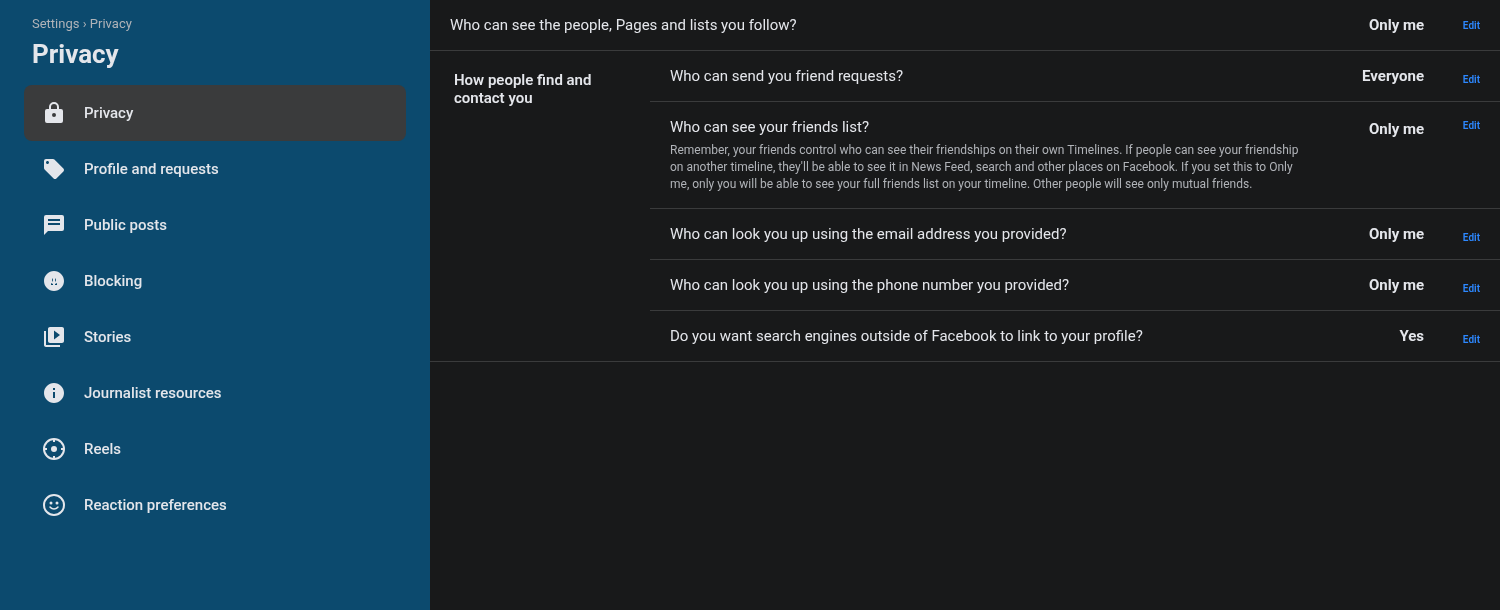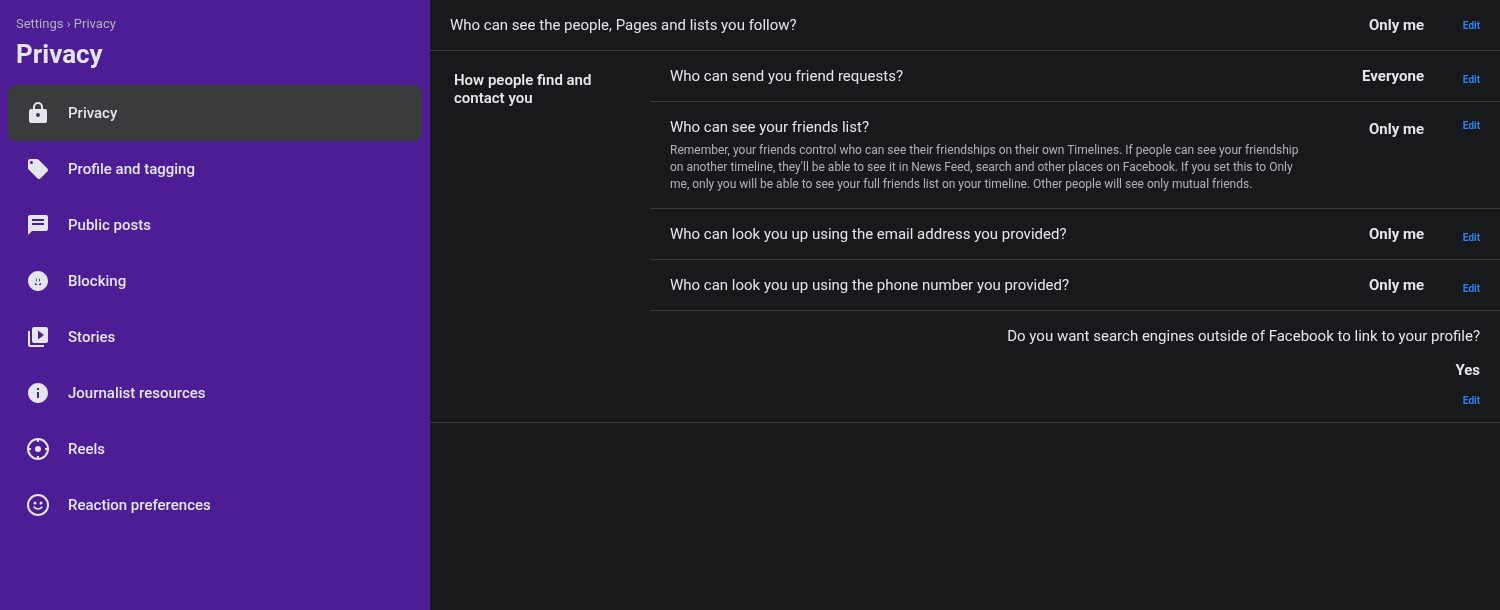--- a/index.html
+++ b/index.html
@@ -10,25 +10,25 @@
       width: 1500px;
       height: 610px;
       overflow: hidden;
       display: flex;
     }
 
     
     .sidebar {
       width: 430px;
       min-width: 430px;
-      background: #4c1d95;
+      background: #0c4a6e;
       height: 610px;
       display: flex;
       flex-direction: column;
-      padding: 16px 8px;
+      padding: 16px 24px;
     }
 
     .breadcrumb {
       font-size: 13px;
       color: #b0b3b8;
       padding: 0 8px 4px 8px;
     }
 
     .breadcrumb span {
       color: #b0b3b8;
@@ -107,21 +107,20 @@
     .row {
       display: flex;
       align-items: flex-end;
       padding: 16px 20px;
       border-bottom: 1px solid #3a3b3c;
       gap: 16px;
     }
 
     .row:last-child {
       border-bottom: none;
-      flex-direction: column;
     }
 
     .row-question {
       flex: 1;
       font-size: 15px;
       color: #e4e6eb;
     }
 
     .row-question-text {
       font-size: 15px;
@@ -180,21 +179,21 @@
     </div>
     <span>Privacy</span>
   </div>
 
   <div class="nav-item">
     <div class="nav-icon">
       <svg viewBox="0 0 24 24" xmlns="http://www.w3.org/2000/svg">
         <path d="M21.41 11.58l-9-9C12.05 2.22 11.55 2 11 2H4a2 2 0 00-2 2v7c0 .55.22 1.05.59 1.42l9 9c.36.36.86.58 1.41.58s1.05-.22 1.41-.59l7-7c.37-.36.59-.86.59-1.41s-.23-1.06-.59-1.42zM5.5 7C4.67 7 4 6.33 4 5.5S4.67 4 5.5 4 7 4.67 7 5.5 6.33 7 5.5 7z"></path>
       </svg>
     </div>
-    <span>Profile and tagging</span>
+    <span>Profile and requests</span>
   </div>
 
   <div class="nav-item">
     <div class="nav-icon">
       <svg viewBox="0 0 24 24" xmlns="http://www.w3.org/2000/svg">
         <path d="M20 2H4a2 2 0 00-2 2v18l4-4h14a2 2 0 002-2V4a2 2 0 00-2-2zm-2 10H6V10h12v2zm0-4H6V6h12v2z"></path>
       </svg>
     </div>
     <span>Public posts</span>
   </div>

